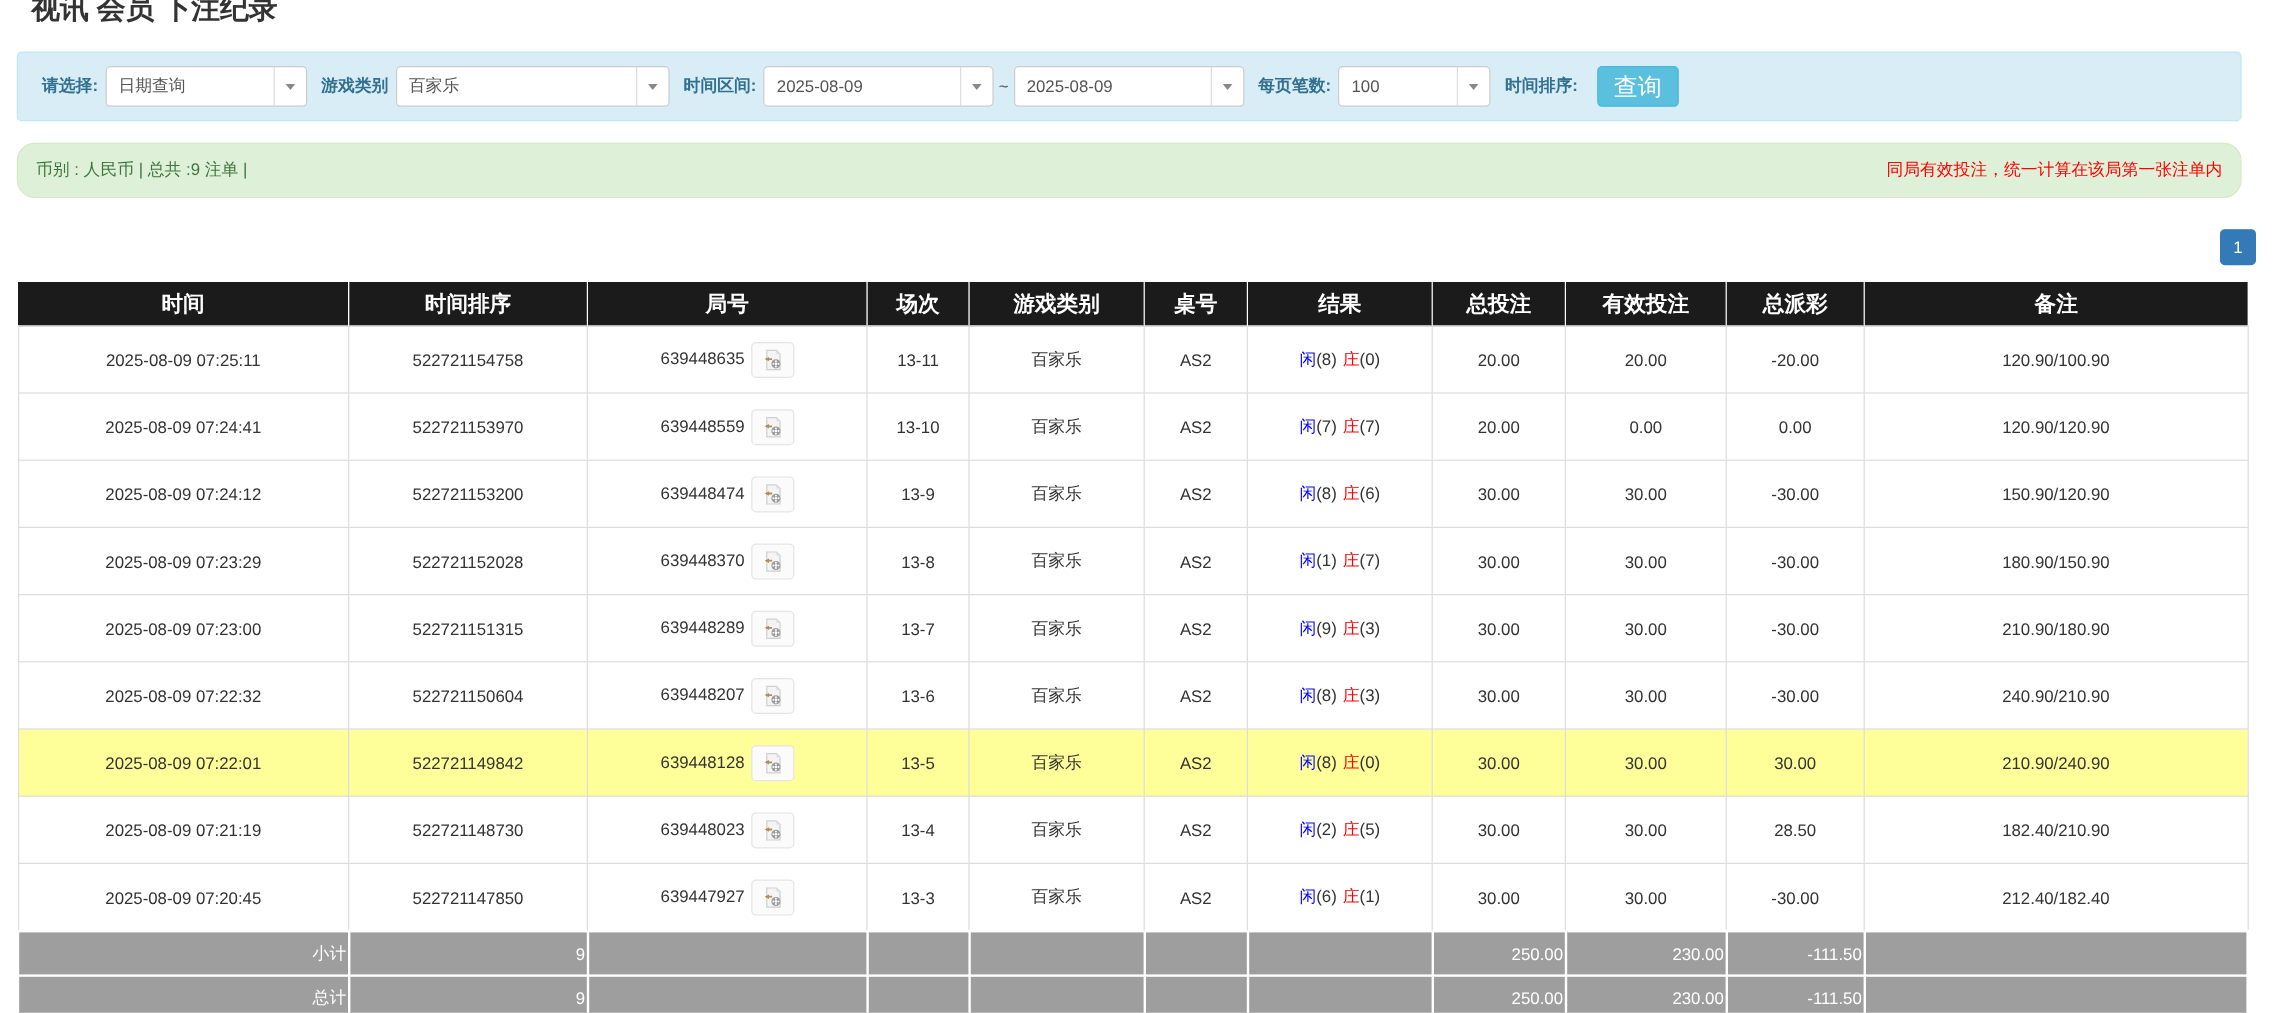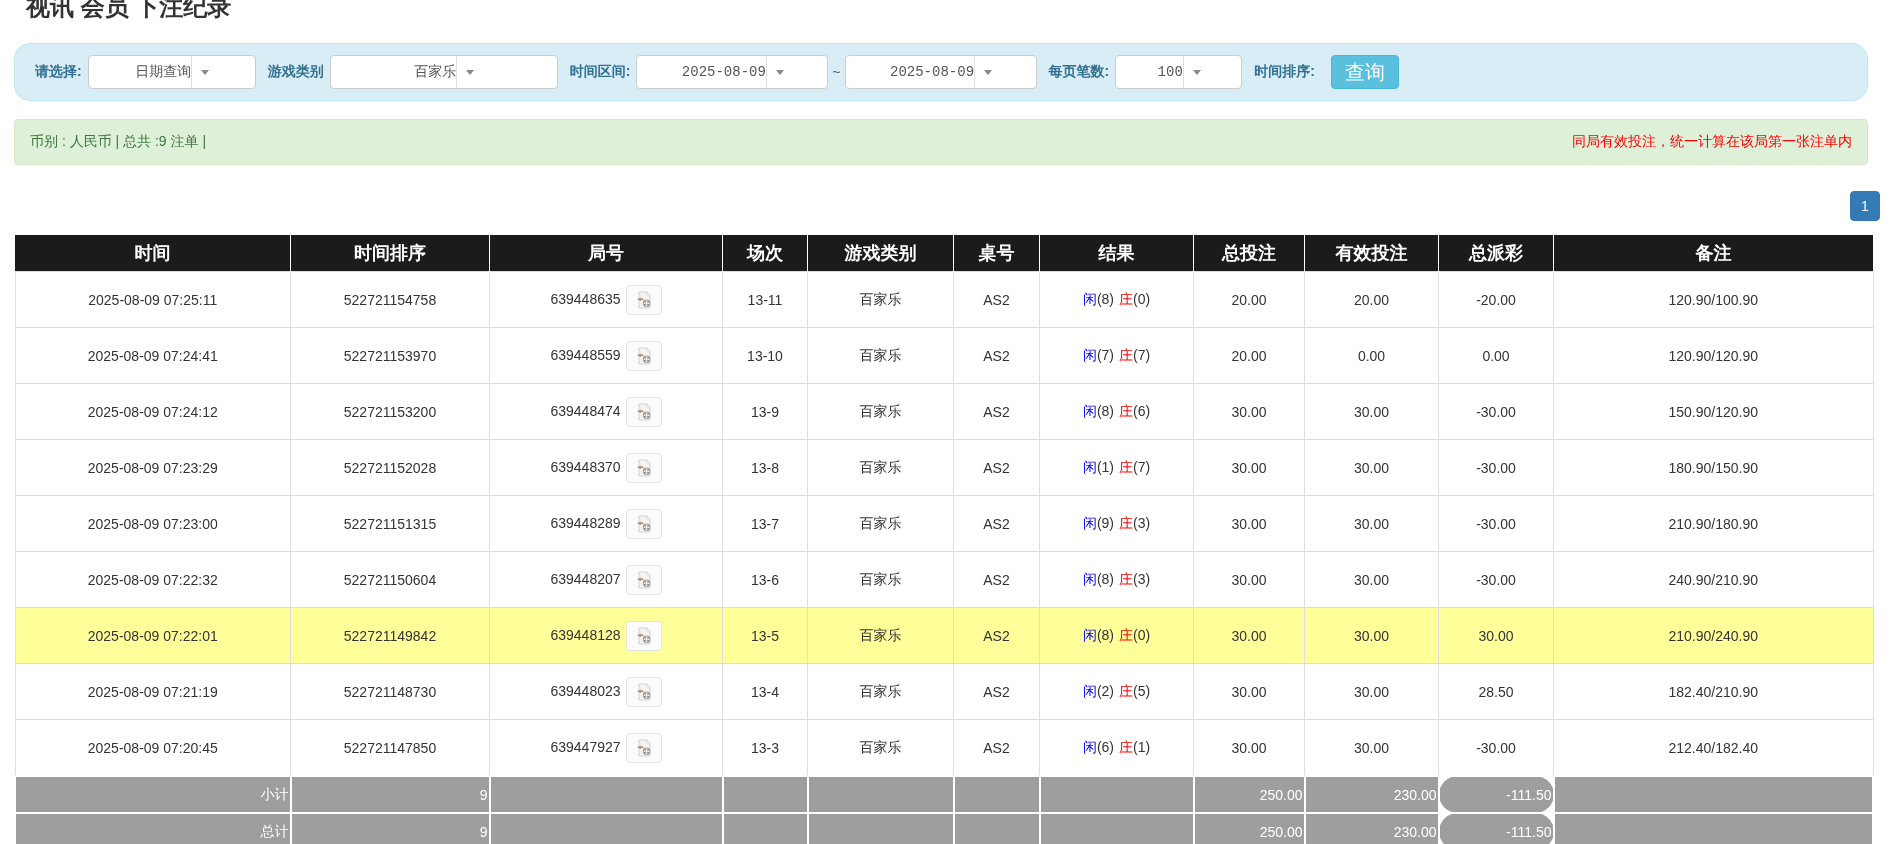--- a/index.html
+++ b/index.html
@@ -1,49 +1,49 @@
 <!DOCTYPE html>
 <html style="--header_bg: #1b1b1b; --footer_bg: #9e9e9e; --highlight_row: #ffff99; --player_blue: #0000ff; --banker_red: #ff0000; --amount_blue: #337ab7; --negative_red: #ff0000; --button_blue: #5bc0de; --filter_bg: #d9edf7; --filter_border: #bce8f1; --filter_label: #31708f; --summary_bg: #dff0d8; --summary_border: #d6e9c6; --summary_text: #3c763d; --notice_red: #ff0000; --page_active_bg: #337ab7;"><head>
 <meta charset="utf-8">
 <style>
   html,body{margin:0;padding:0;overflow:hidden;background:#fff;}
   body{width:1902px;height:844px;font-family:"Liberation Sans","DejaVu Sans",sans-serif;}
   h1.page-title{margin:-9px 0 0 26px;font-size:24px;font-weight:bold;color:#333;}
 
   .filter-bar{display:flex;align-items:center;background:var(--filter_bg);border:1px solid var(--filter_border);
-    border-radius:16px;margin:20px 34px 0 14px;padding:11px 8px;}
+    border-radius:4px;margin:20px 34px 0 14px;padding:11px 8px;}
   .flabel{font-weight:bold;color:var(--filter_label);font-size:14px;margin:0 6px 0 12px;white-space:nowrap;}
   .combo{display:inline-flex;height:34px;background:#fff;border:1px solid #ccc;border-radius:4px;
-    align-items:center;justify-content:center;box-sizing:border-box;font-family:Liberation Mono, monospace;}
+    align-items:center;justify-content:space-between;box-sizing:border-box;}
   .combo-val{padding-left:10px;font-size:14px;color:#555;white-space:nowrap;overflow:hidden;}
   .combo-arrow{width:26px;min-width:26px;height:100%;display:flex;align-items:center;justify-content:center;border-left:1px solid #ddd;}
   .tri{width:0;height:0;border-left:4px solid transparent;border-right:4px solid transparent;border-top:5px solid #888;}
   .w168{width:168px}.w228{width:228px}.w192{width:192px}.w127{width:127px}
   .tilde{color:#555;font-size:14px;margin:0 4px;}
   .search-btn{background:var(--button_blue);color:#fff;border:1px solid #46b8da;border-radius:4px;height:34px;
     padding:0 13px;font-size:20px;margin-left:10px;cursor:pointer;font-family:inherit;}
 
   .summary-bar{display:flex;justify-content:space-between;align-items:center;background:var(--summary_bg);
-    border:1px solid var(--summary_border);border-radius:4px;margin:18px 34px 0 14px;padding:13px 15px;font-size:14px;}
+    border:1px solid var(--summary_border);border-radius:15px;margin:18px 34px 0 14px;padding:13px 15px;font-size:14px;}
   .summary-left{color:var(--summary_text);}
   .summary-right{color:var(--notice_red);}
 
   .pagination{text-align:right;margin:26px 22px 14px 0;}
   .page-btn{background:var(--page_active_bg);border:1px solid var(--page_active_bg);color:#fff;min-width:30px;height:30px;
     border-radius:4px;font-size:14px;cursor:pointer;font-family:inherit;}
 
   table.records{border-collapse:collapse;margin-left:14px;width:1860px;table-layout:fixed;font-size:14px;}
   table.records th{background:var(--header_bg);color:#fff;height:34px;font-weight:bold;border-right:1px solid #fff;font-size:18px;}
   table.records th:last-child{border-right:none;}
   table.records tbody td{border:1px solid #ddd;height:53px;text-align:center;color:#333;background:#fff;}
   tr.highlight td{background:var(--highlight_row) !important;}
   .res-p{color:var(--player_blue);}
   .res-b{color:var(--banker_red);margin-left:5px;}
   .blue{color:var(--amount_blue);}
-  .neg{color:var(--negative_red);border-radius:24px;}
+  .neg{color:var(--negative_red);}
   table.records tfoot td{background:var(--footer_bg);color:#fff;border:2px solid #fff;height:33px;text-align:right;font-size:14px;}
   .c-time{width:273px}.c-bet{width:196px}.c-round{width:230px}.c-session{width:82px}.c-game{width:143px}
   .c-table{width:83px}.c-result{width:151px}.c-totalbet{width:108px}.c-validbet{width:131px}.c-payout{width:112px}.c-note{width:auto}
   .video-btn{display:inline-flex;align-items:center;justify-content:center;width:36px;height:30px;background:#fbfbfb;
     border:1px solid #e4e4e4;border-radius:4px;vertical-align:middle;margin-left:5px;cursor:pointer;padding:0;}
 </style>
 </head>
 <body>
 
 <h1 class="page-title">视讯 会员 下注纪录</h1>

